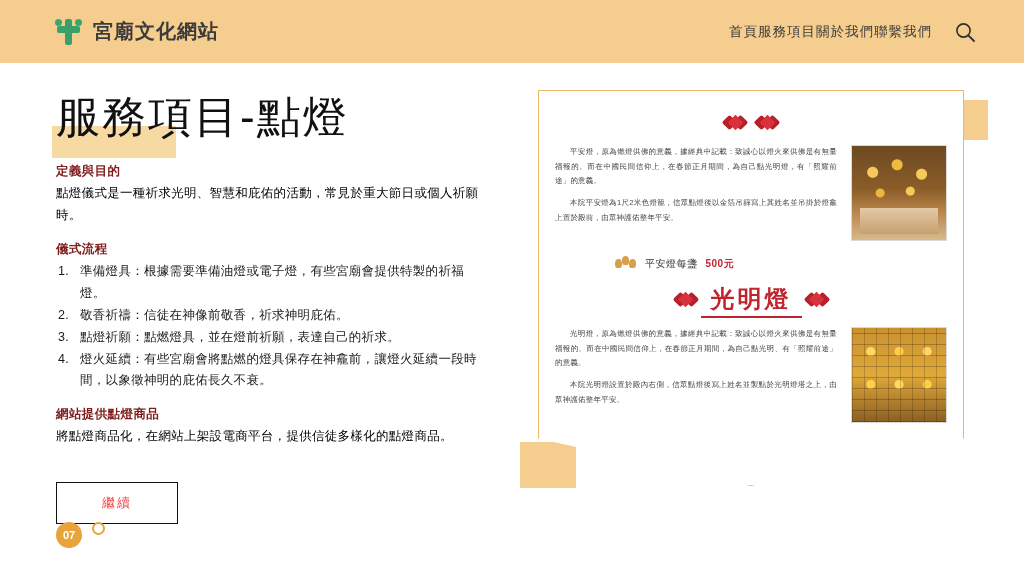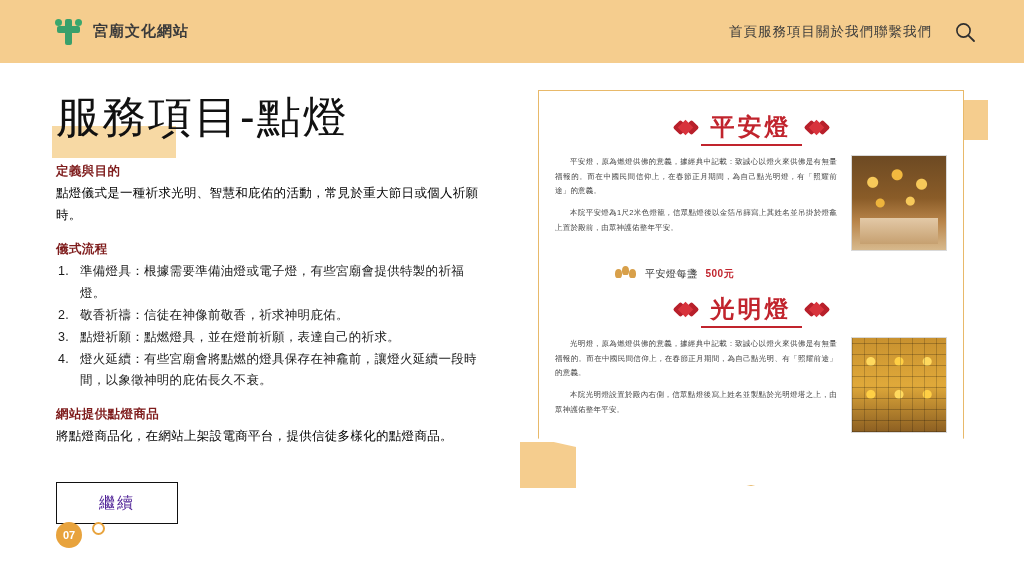--- a/index.html
+++ b/index.html
@@ -60,21 +60,21 @@
     border-radius: 50%;
   }
   .logo-mark .dot-r {
     position: absolute;
     left: 20px; top: 2px;
     width: 7px; height: 7px;
     background: #3aa76d;
     border-radius: 50%;
   }
   .brand-name {
-    font-size: 15px;
+    font-size: 20px;
     color: #3b3b3b;
     letter-spacing: 1px;
     font-weight: bold;
   }
   .nav {
     position: absolute;
     right: 92px;
     top: 0;
     height: 63px;
     display: flex;
@@ -165,23 +165,23 @@
   }
   .cta {
     margin-top: 34px;
     width: 122px;
     height: 42px;
     border: 1px solid #111111;
     background: #ffffff;
     display: flex;
     align-items: center;
     justify-content: center;
-    font-size: 16px;
+    font-size: 13px;
     letter-spacing: 2px;
-    color: #4c1d95;
+    color: #ef4444;
     cursor: pointer;
     font-family: "Liberation Sans", sans-serif;
   }
 
   
   .right-panel {
     position: absolute;
     left: 520px;
     top: 86px;
     width: 460px;
@@ -437,21 +437,20 @@
     <div class="banner">
       <div class="banner-inner">
 
         <div class="lamp-section">
           <div class="lamp-title-row">
             <span class="knot">
               <span class="k1"></span>
                 <span class="k2"></span>
                 <span class="kc"></span>
             </span>
-            <span class="lamp-title">平安燈</span>
             <span class="knot">
               <span class="k1"></span>
                 <span class="k2"></span>
                 <span class="kc"></span>
             </span>
           </div>
           <div class="lamp-body">
             <div class="lamp-text">
               <p>平安燈，原為燃燈供佛的意義，據經典中記載：致誠心以燈火來供佛是有無量福報的。而在中國民間信仰上，在春節正月期間，為自己點光明燈，有「照耀前途」的意義。</p>
               <p>本院平安燈為1尺2米色燈籠，信眾點燈後以金箔吊篩寫上其姓名並吊掛於燈龕上置於殿前，由眾神護佑整年平安。</p>

